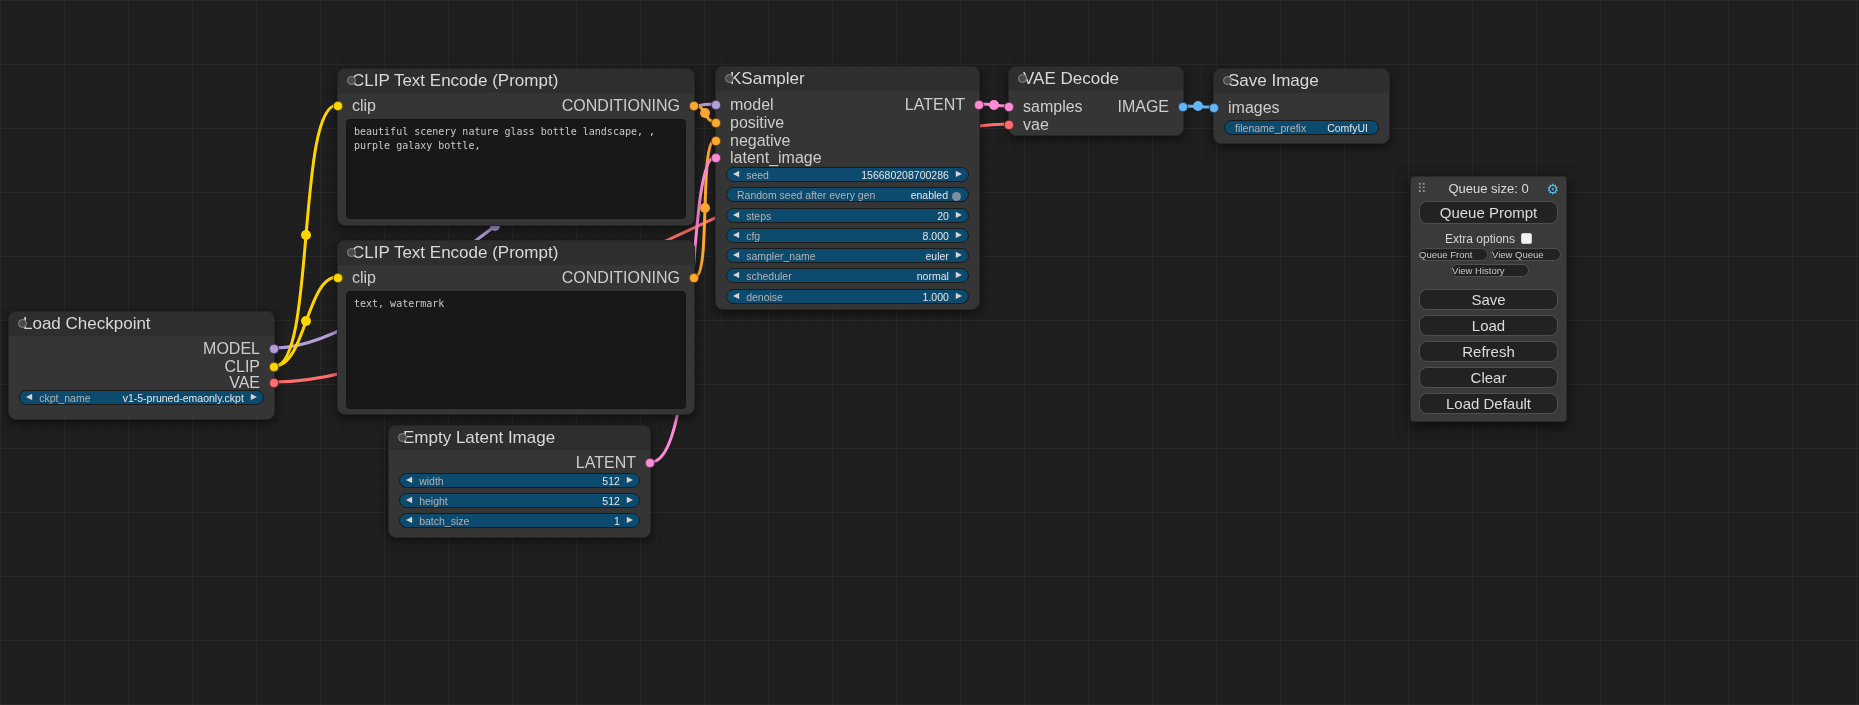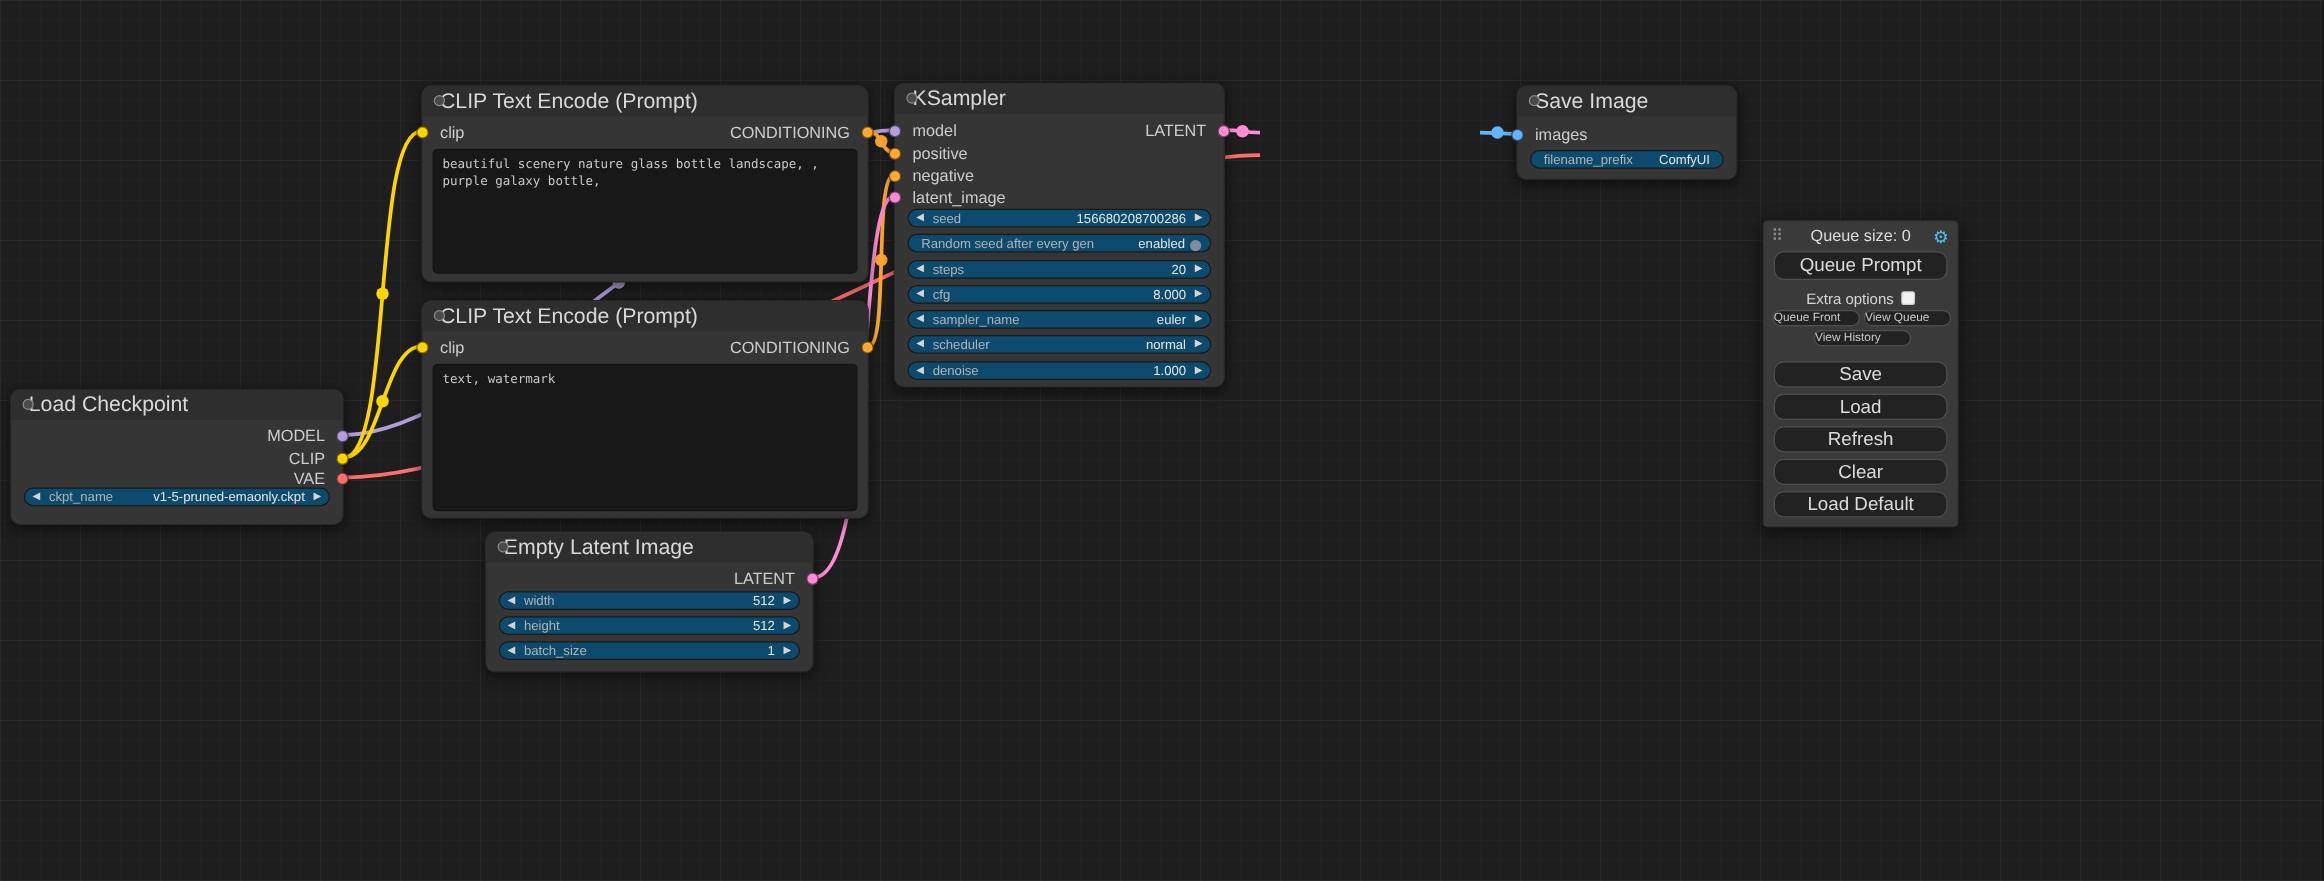--- a/index.html
+++ b/index.html
@@ -25,21 +25,21 @@
     position:absolute; left:0; top:0; right:0; height:24px;
     background:#2e2e2e; border-radius:7px 7px 0 0;
     color:#d9d9d9; font-size:17px; line-height:24px; padding-left:14px;
     white-space:nowrap; overflow:hidden;
   }
   .collapse-dot {
     position:absolute; left:9px; top:7px; width:9px; height:9px;
     border-radius:50%; border:1.5px solid #8a8a8a; background:#4a4a4a;
   }
   .inlabel, .outlabel {
-    position:absolute; font-size:13px; color:#cdcdcd; height:14px; line-height:14px;
+    position:absolute; font-size:16px; color:#cdcdcd; height:14px; line-height:14px;
     white-space:nowrap;
   }
   .inlabel { left:14px; }
   .outlabel { right:14px; text-align:left; }
   .port {
     position:absolute; width:10px; height:10px; border-radius:50%;
     border:1px solid rgba(0,0,0,0.55); z-index:3;
   }
   .port.in { left:-5px; }
   .port.out { right:-5px; }
@@ -238,20 +238,32 @@
       <span class="warr">▶</span>
     </div>
     <div class="widget" style="top:222px">
       <span class="warr">◀</span>
       <span class="wlabel">denoise</span>
       <span class="wvalue">1.000</span>
       <span class="warr">▶</span>
     </div>
   </div>
 
+  <div class="node" style="left:1008px; top:66px; width:176px; height:70px;">
+    <div class="node-title">
+      <span class="collapse-dot"></span>
+      <span>VAE Decode</span>
+    </div>
+    <span class="inlabel" style="top:33px">samples</span>
+    <span class="port in" style="top: 35px; background: rgb(255, 139, 216);"></span>
+    <span class="inlabel" style="top:51px">vae</span>
+    <span class="port in" style="top: 53px; background: rgb(255, 110, 110);"></span>
+    <span class="outlabel" style="top:33px">IMAGE</span>
+    <span class="port out" style="top: 35px; background: rgb(100, 181, 246);"></span>
+  </div>
 
   <div class="node" style="left:1213px; top:68px; width:177px; height:76px;">
     <div class="node-title">
       <span class="collapse-dot"></span>
       <span>Save Image</span>
     </div>
     <span class="inlabel" style="top:32px">images</span>
     <span class="port in" style="top: 34px; background: rgb(100, 181, 246);"></span>
     <div class="widget noarr" style="top:51px">
       <span class="wlabel">filename_prefix</span>

